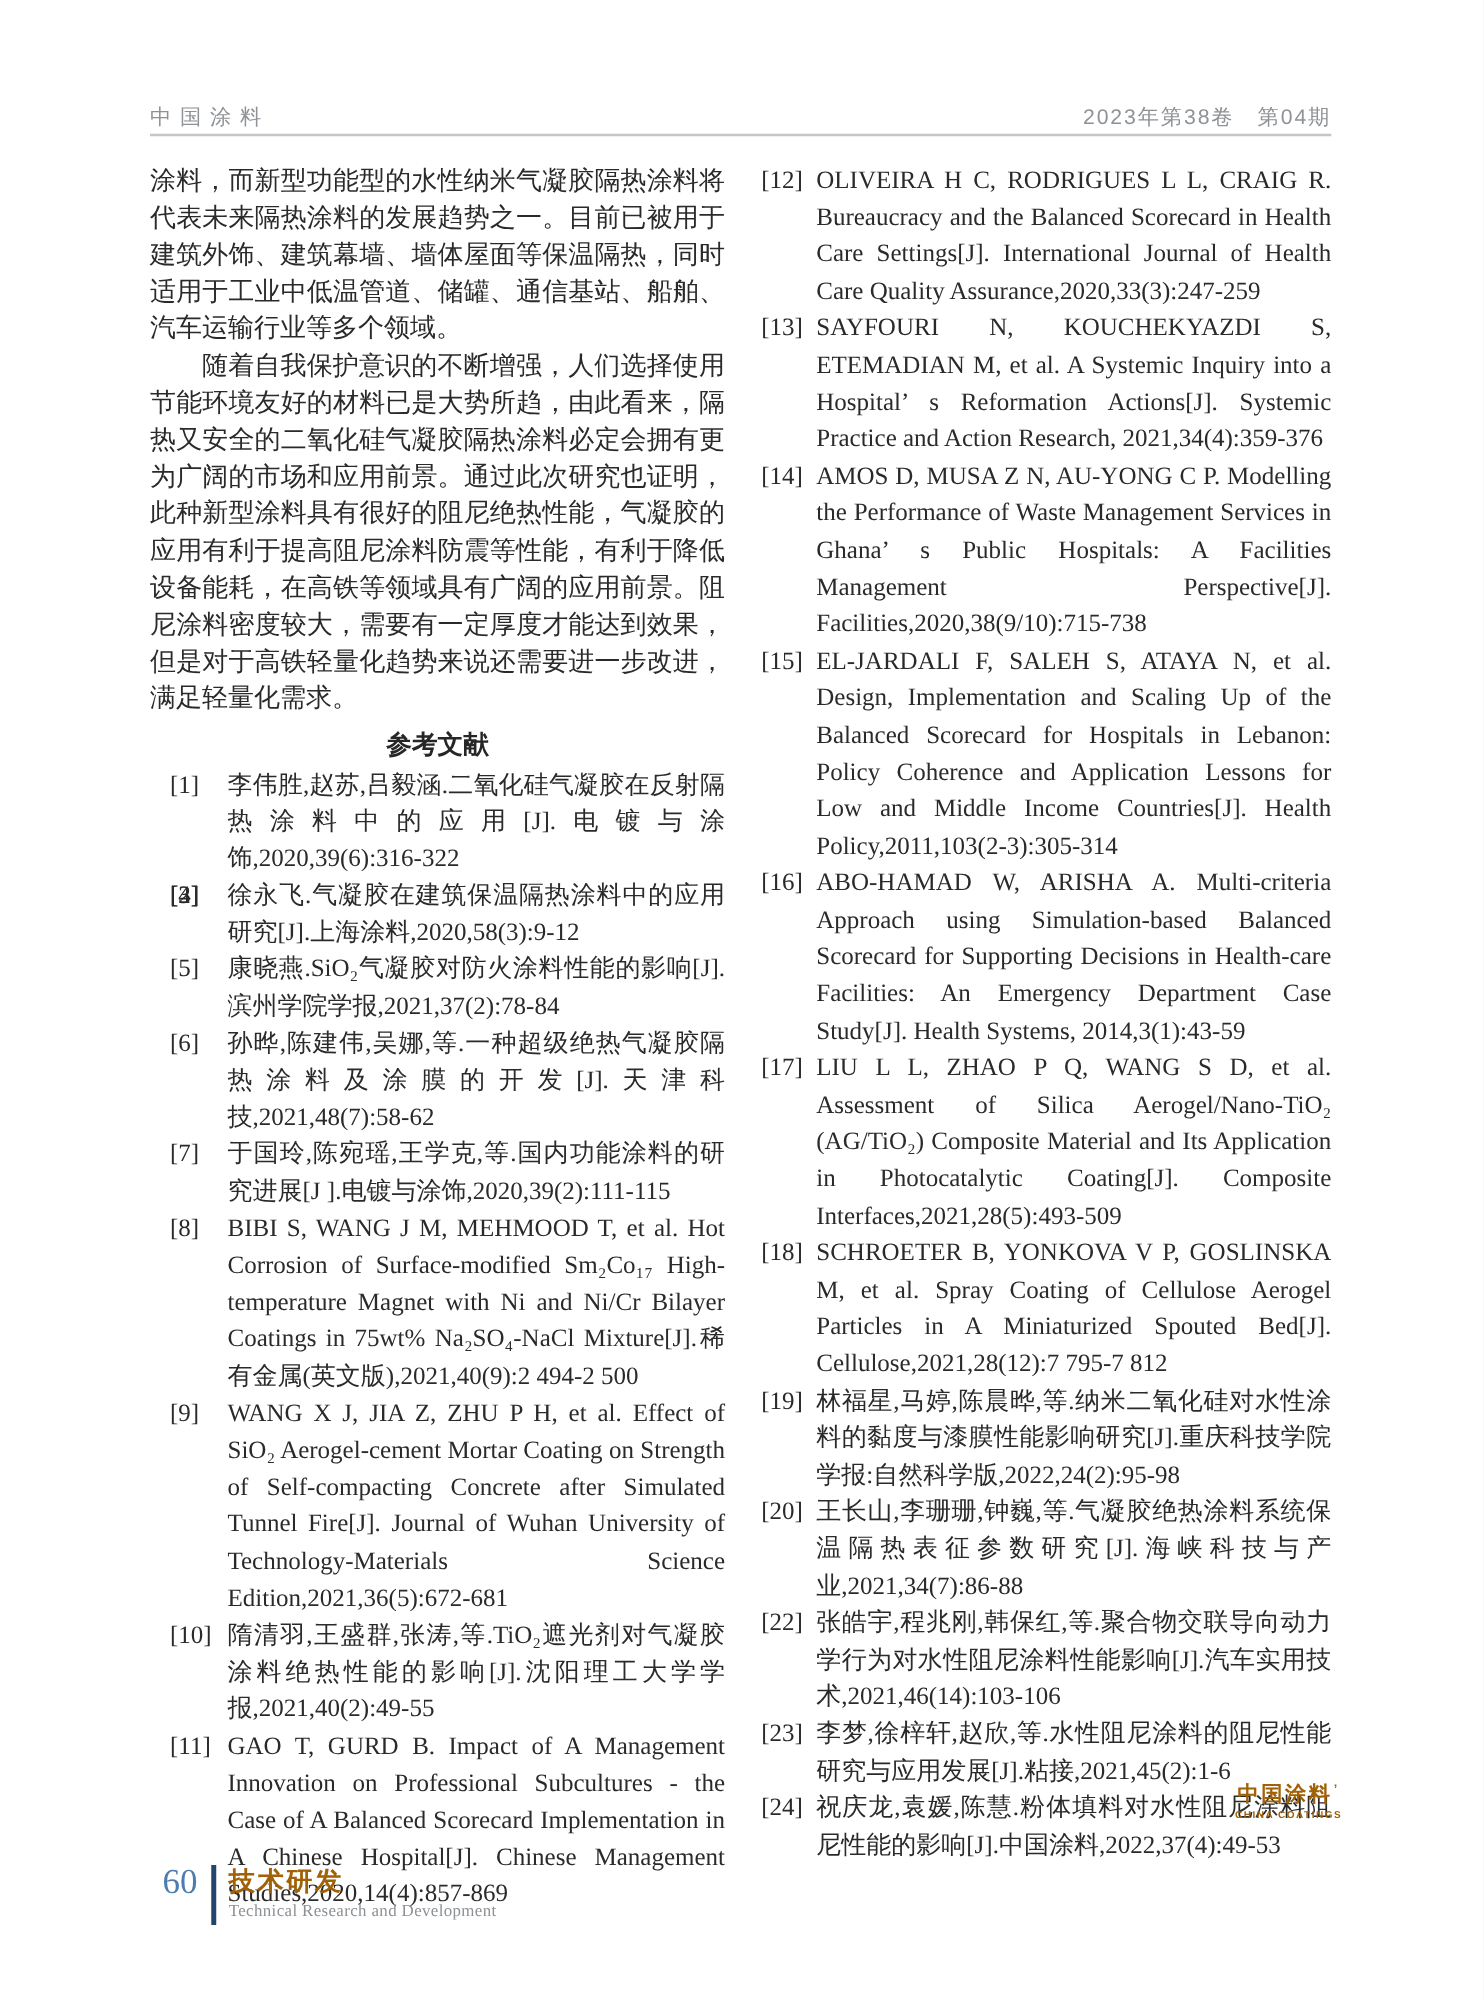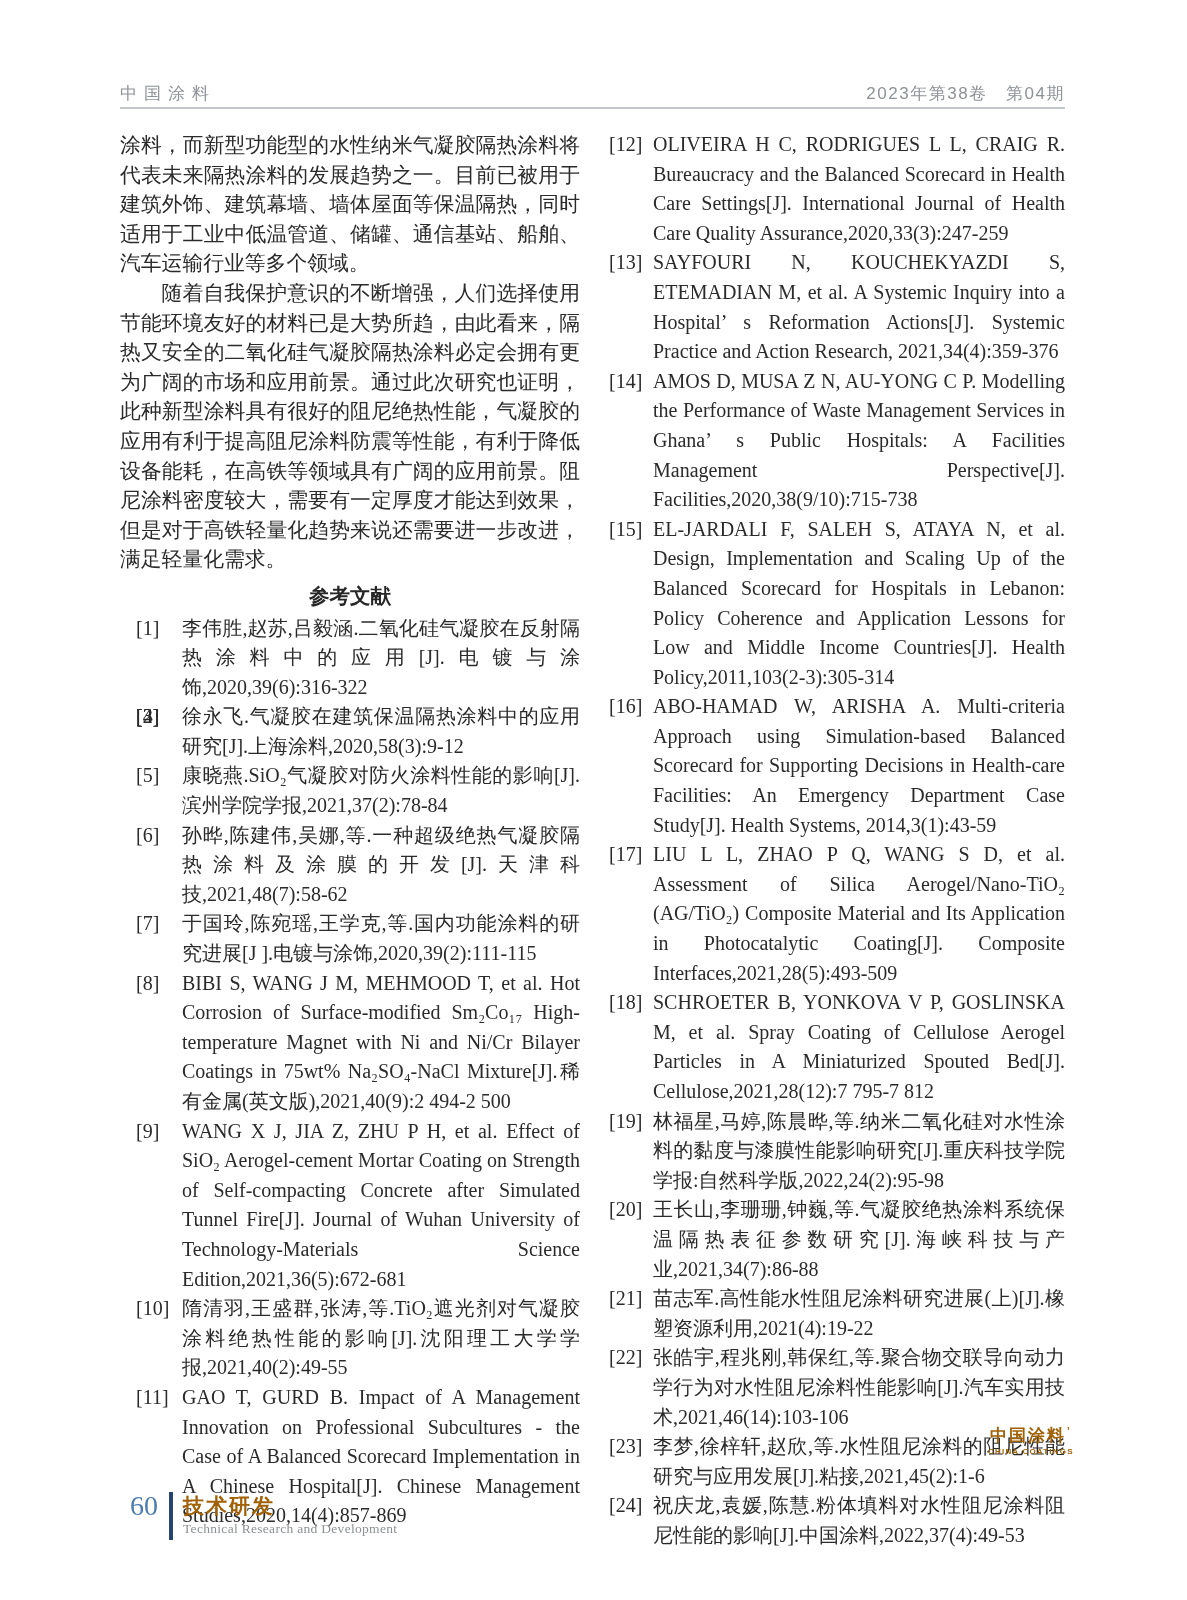--- a/index.html
+++ b/index.html
@@ -179,24 +179,20 @@
   <li>
     <span class="ref-num">[19]</span>
     <span class="ref-text">林福星,马婷,陈晨晔,等.纳米二氧化硅对水性涂料的黏度与漆膜性能影响研究[J].重庆科技学院学报:自然科学版,2022,24(2):95-98</span>
   </li>
 
   <li>
     <span class="ref-num">[20]</span>
     <span class="ref-text">王长山,李珊珊,钟巍,等.气凝胶绝热涂料系统保温隔热表征参数研究[J].海峡科技与产业,2021,34(7):86-88</span>
   </li>
 
-  <li>
-    <span class="ref-num">[21]</span>
-    <span class="ref-text">苗志军.高性能水性阻尼涂料研究进展(上)[J].橡塑资源利用,2021(4):19-22</span>
-  </li>
 
   <li>
     <span class="ref-num">[22]</span>
     <span class="ref-text">张皓宇,程兆刚,韩保红,等.聚合物交联导向动力学行为对水性阻尼涂料性能影响[J].汽车实用技术,2021,46(14):103-106</span>
   </li>
 
   <li>
     <span class="ref-num">[23]</span>
     <span class="ref-text">李梦,徐梓轩,赵欣,等.水性阻尼涂料的阻尼性能研究与应用发展[J].粘接,2021,45(2):1-6</span>
   </li>

